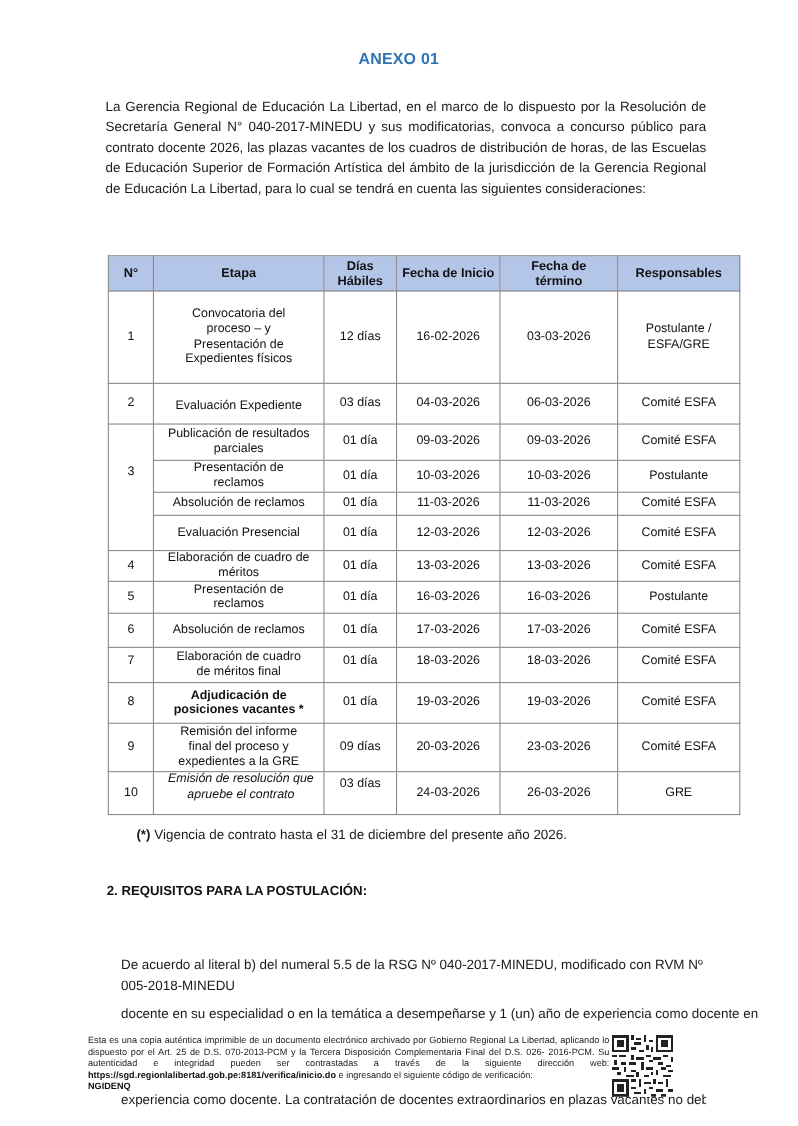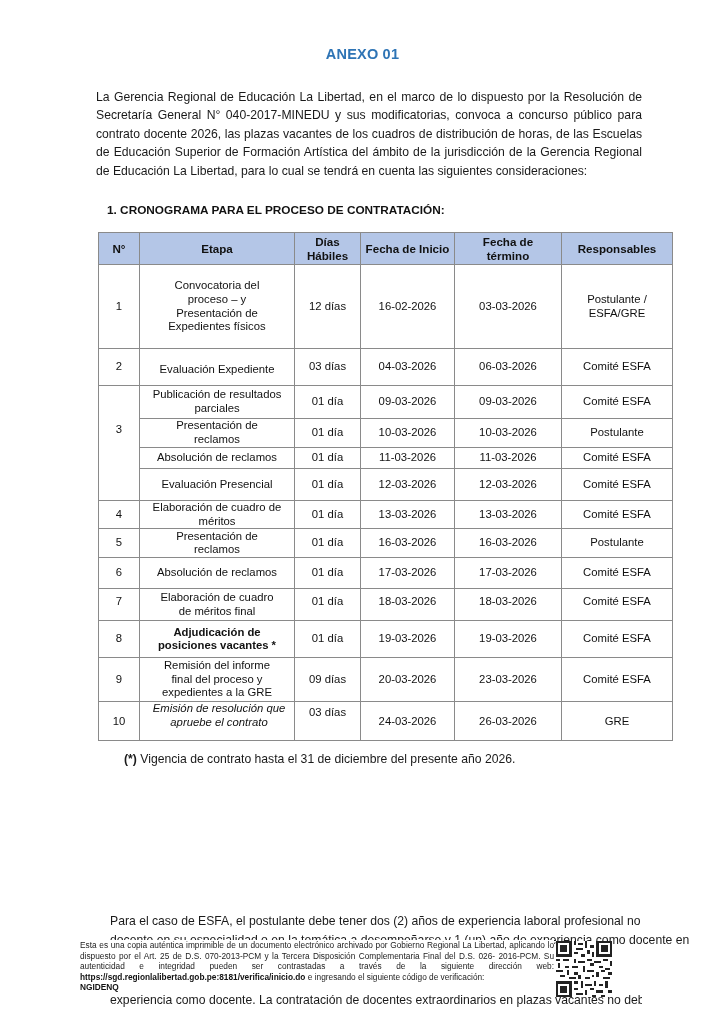--- a/index.html
+++ b/index.html
@@ -38,21 +38,20 @@
 </style>
 </head>
 <body>
 
 <div class="page">
 
   <div class="title">ANEXO 01</div>
 
   <div class="intro">La Gerencia Regional de Educación La Libertad, en el marco de lo dispuesto por la Resolución de Secretaría General N° 040-2017-MINEDU y sus modificatorias, convoca a concurso público para contrato docente 2026, las plazas vacantes de los cuadros de distribución de horas, de las Escuelas de Educación Superior de Formación Artística del ámbito de la jurisdicción de la Gerencia Regional de Educación La Libertad, para lo cual se tendrá en cuenta las siguientes consideraciones:</div>
 
-  <div class="sec1">1.  CRONOGRAMA PARA EL PROCESO DE CONTRATACIÓN:</div>
 
   <table class="crono">
     <colgroup>
       <col style="width:41px">
         <col style="width:155px">
         <col style="width:66px">
         <col style="width:94px">
         <col style="width:107px">
         <col style="width:111px">
     </colgroup>
@@ -166,25 +165,26 @@
         <td style="vertical-align:top;padding-top:4px;">03 días</td>
         <td>24-03-2026</td>
         <td>26-03-2026</td>
         <td>GRE</td>
       </tr>
     </tbody>
   </table>
 
   <div class="note"><b>(*)</b><span> Vigencia de contrato hasta el 31 de diciembre del presente año 2026.</span></div>
 
-
-
+  <div class="sec2">2.  REQUISITOS PARA LA POSTULACIÓN:</div>
+
+
+  <div class="para1">De acuerdo al literal b) del numeral 5.5 de la RSG Nº 040-2017-MINEDU, modificado con RVM Nº 005-2018-MINEDU</div>
 
   <div class="para2">
-    <div style="white-space:nowrap;">Para el caso de ESFA, el postulante debe tener dos (2) años de experiencia laboral profesional no</div>
     <div style="white-space:nowrap;">docente en su especialidad o en la temática a desempeñarse y 1 (un) año de experiencia como docente en</div>
   </div>
 
   <div class="tail">experiencia como docente. La contratación de docentes extraordinarios en plazas vacantes no debe</div>
 
   <div class="stamp"><span>Esta es una copia auténtica imprimible de un documento electrónico archivado por Gobierno Regional La Libertad, aplicando lo dispuesto por el Art. 25 de D.S. 070-2013-PCM y la Tercera Disposición Complementaria Final del D.S. 026- 2016-PCM. Su autenticidad e integridad pueden ser contrastadas a través de la siguiente dirección web: </span><b>https://sgd.regionlalibertad.gob.pe:8181/verifica/inicio.do</b><span> e ingresando el siguiente código de verificación: </span><br><b>NGIDENQ</b></div>
 
   <div class="qr">
     <svg viewBox="0 0 25 25" shape-rendering="crispEdges">
       <rect x="0" y="0" width="25" height="25" fill="#fff"></rect>

